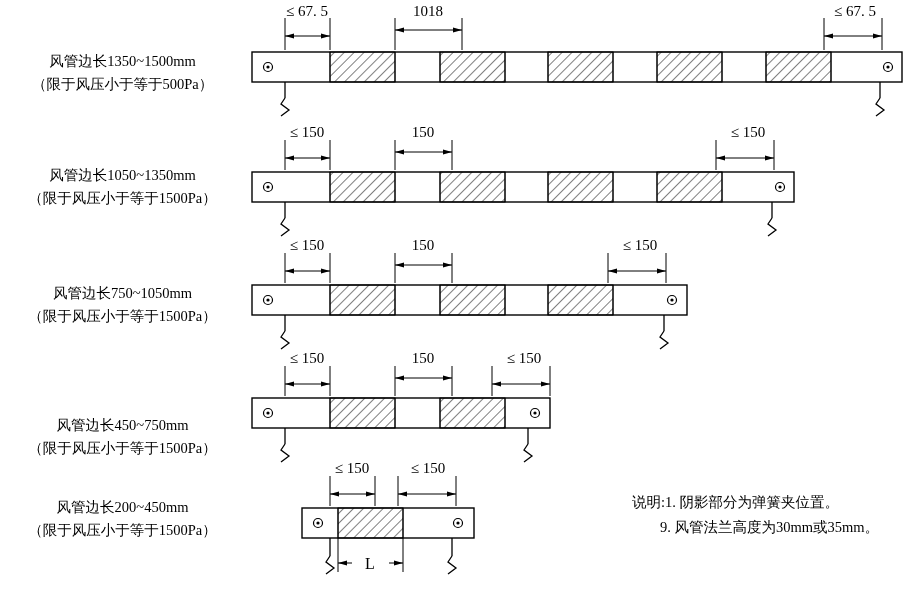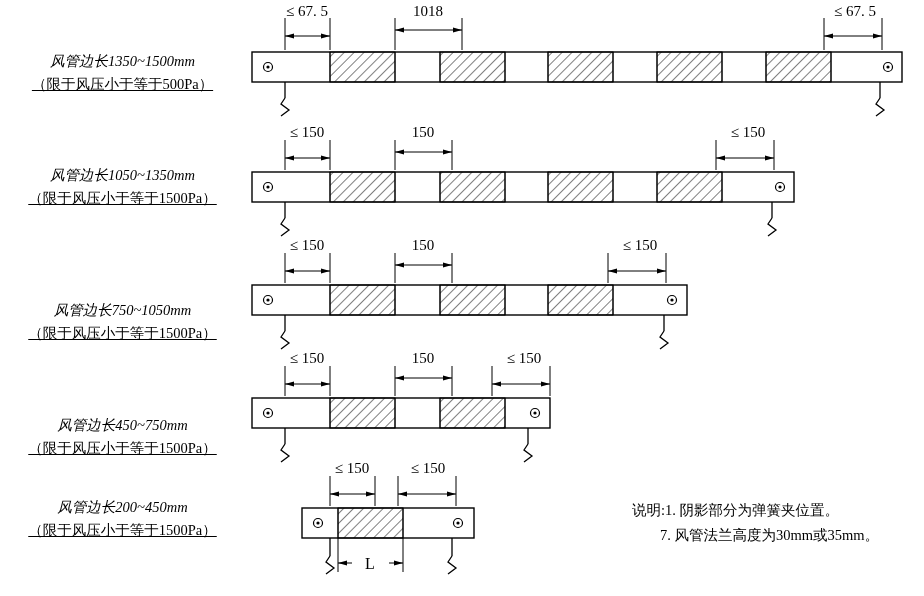--- a/index.html
+++ b/index.html
@@ -22,22 +22,22 @@
     height: 596px;
   }
   .row-label {
     position: absolute;
     text-align: center;
     font-size: 14.5px;
     line-height: 23px;
     color: #000;
     white-space: nowrap;
   }
-  .row-label .l1 { display: block; font-style: italic; }
-  .row-label .l2 { display: block; text-decoration: underline; }
+  .row-label .l1 { display: block; }
+  .row-label .l2 { display: block; }
   .note-block {
     position: absolute;
     font-size: 14.5px;
     line-height: 25px;
     color: #000;
     white-space: nowrap;
   }
   .note-line { display: block; }
   .note-line.indent { padding-left: 28px; }
   svg { display: block; }
@@ -52,36 +52,36 @@
 <div id="root">
 
   <div class="row-label" style="left:10px; top:50px; width:225px;">
     <span class="l1">风管边长1350~1500mm</span>
     <span class="l2">（限于风压小于等于500Pa）</span>
   </div>
   <div class="row-label" style="left:10px; top:164px; width:225px;">
     <span class="l1">风管边长1050~1350mm</span>
     <span class="l2">（限于风压小于等于1500Pa）</span>
   </div>
-  <div class="row-label" style="left:10px; top:299px; width:225px;">
+  <div class="row-label" style="left:10px; top:282px; width:225px;">
     <span class="l1">风管边长750~1050mm</span>
     <span class="l2">（限于风压小于等于1500Pa）</span>
   </div>
   <div class="row-label" style="left:10px; top:414px; width:225px;">
     <span class="l1">风管边长450~750mm</span>
     <span class="l2">（限于风压小于等于1500Pa）</span>
   </div>
   <div class="row-label" style="left:10px; top:496px; width:225px;">
     <span class="l1">风管边长200~450mm</span>
     <span class="l2">（限于风压小于等于1500Pa）</span>
   </div>
 
-  <div class="note-block" style="left:632px; top:490px;margin-top:8px;">
+  <div class="note-block" style="left:632px; top:490px;">
     <span class="note-line">说明:1. 阴影部分为弹簧夹位置。</span>
-    <span class="note-line indent">7. 风管法兰高度为30mm或35mm。</span>
+    <span class="note-line indent">9. 风管法兰高度为30mm或35mm。</span>
   </div>
 
   <svg width="924" height="596" style="position:absolute;left:0;top:0;">
     <defs>
       <pattern id="hatch" patternUnits="userSpaceOnUse" width="7" height="7" patternTransform="rotate(45)">
         <line x1="0" y1="0" x2="0" y2="7" stroke="#000" stroke-width="1"></line>
       </pattern>
       <marker id="arrL" markerWidth="10" markerHeight="8" refX="9" refY="4" orient="auto">
         <path d="M9,4 L0,1.6 L0,6.4 z" fill="#000"></path>
       </marker>

